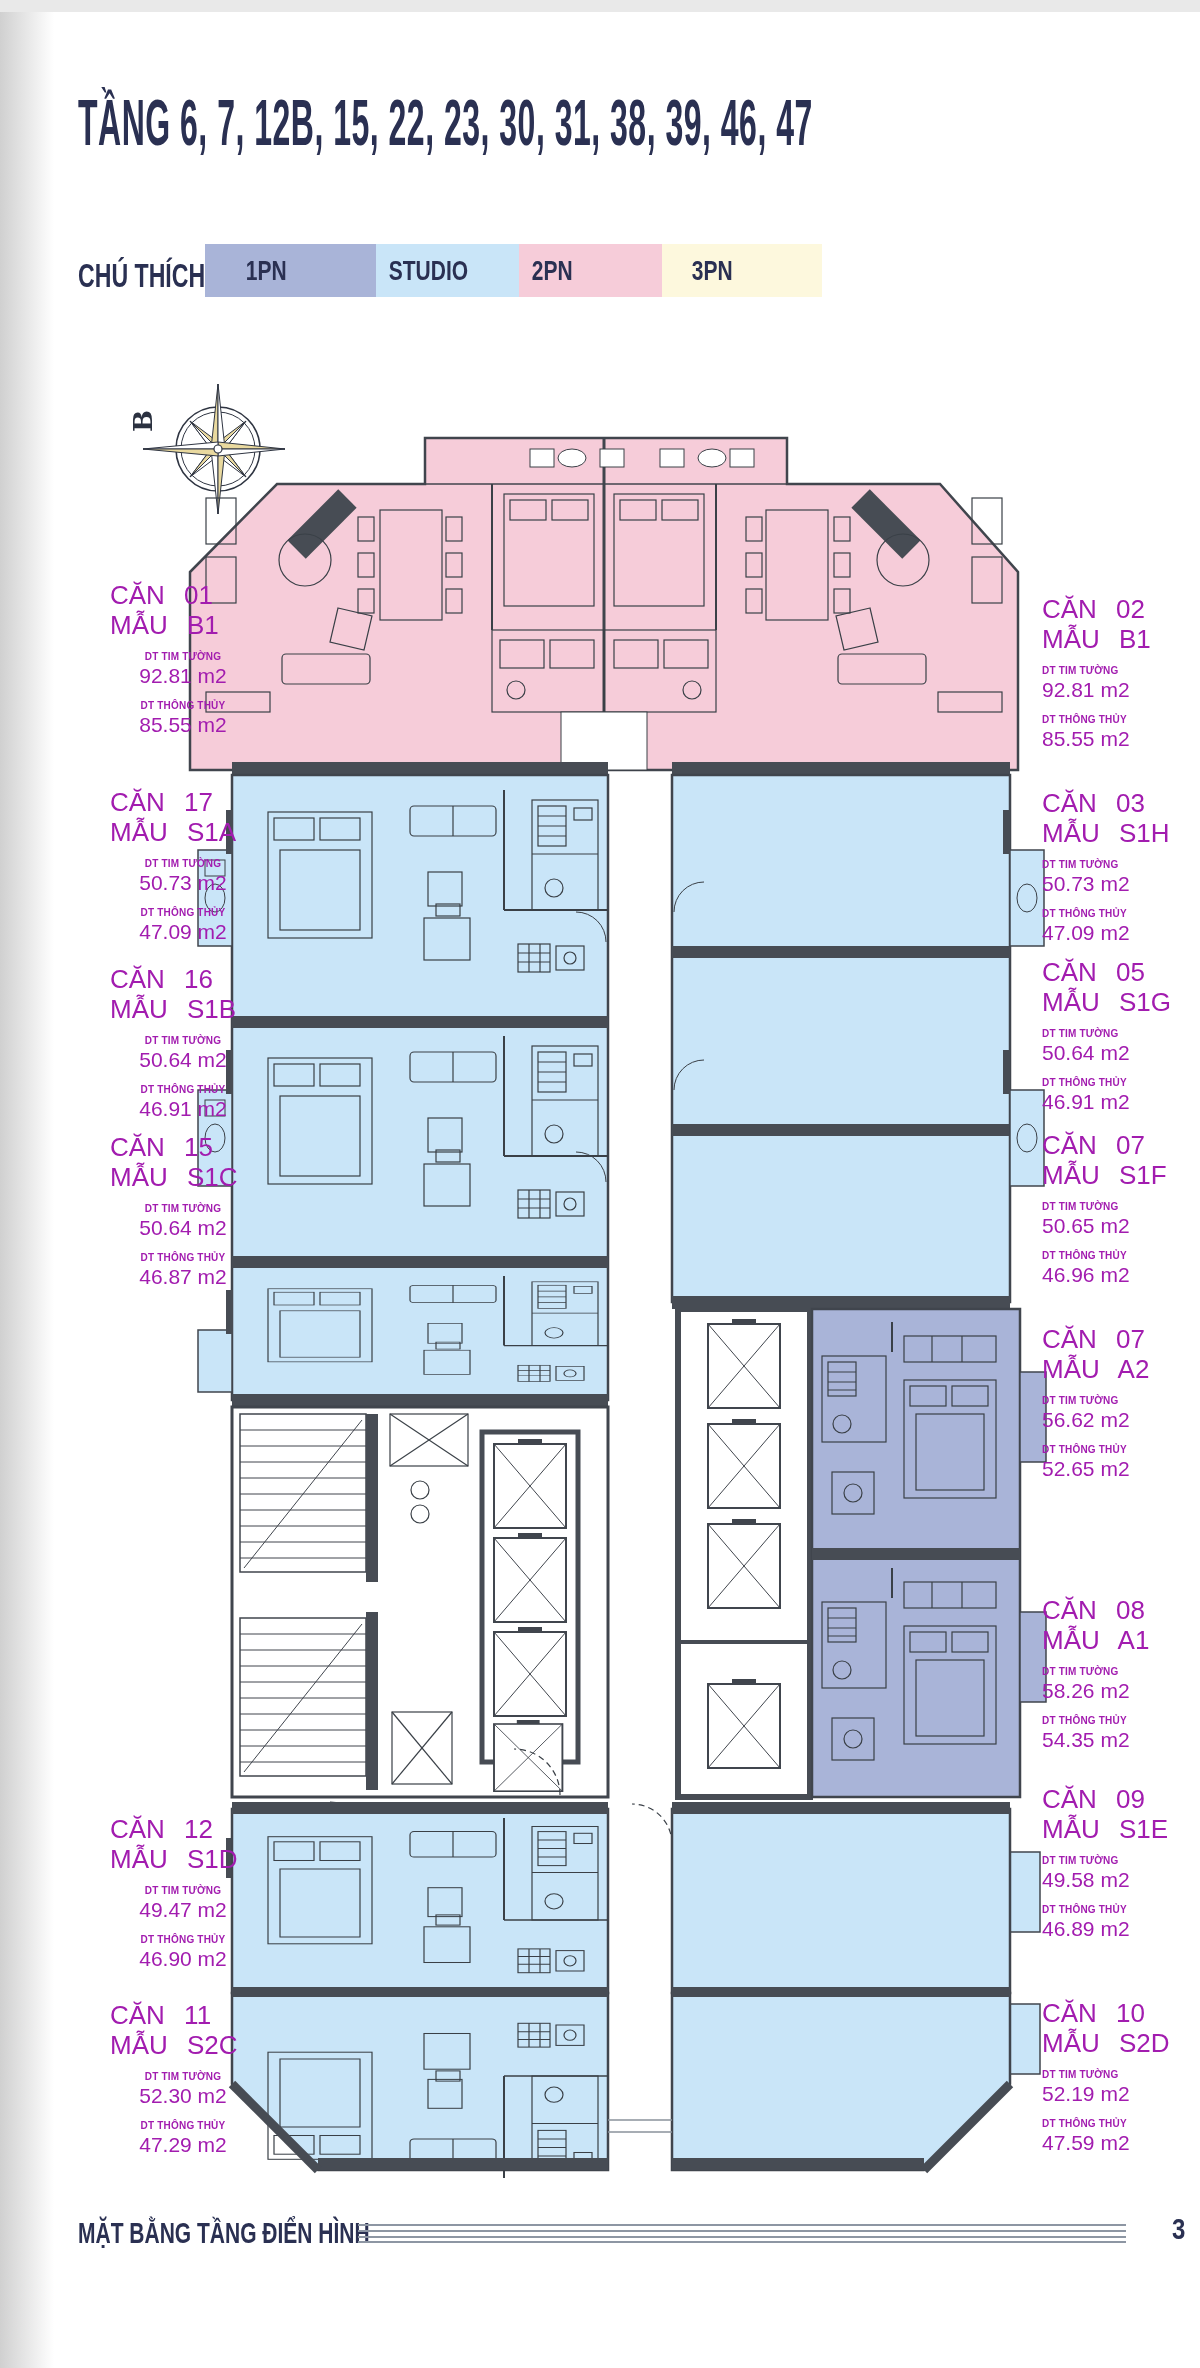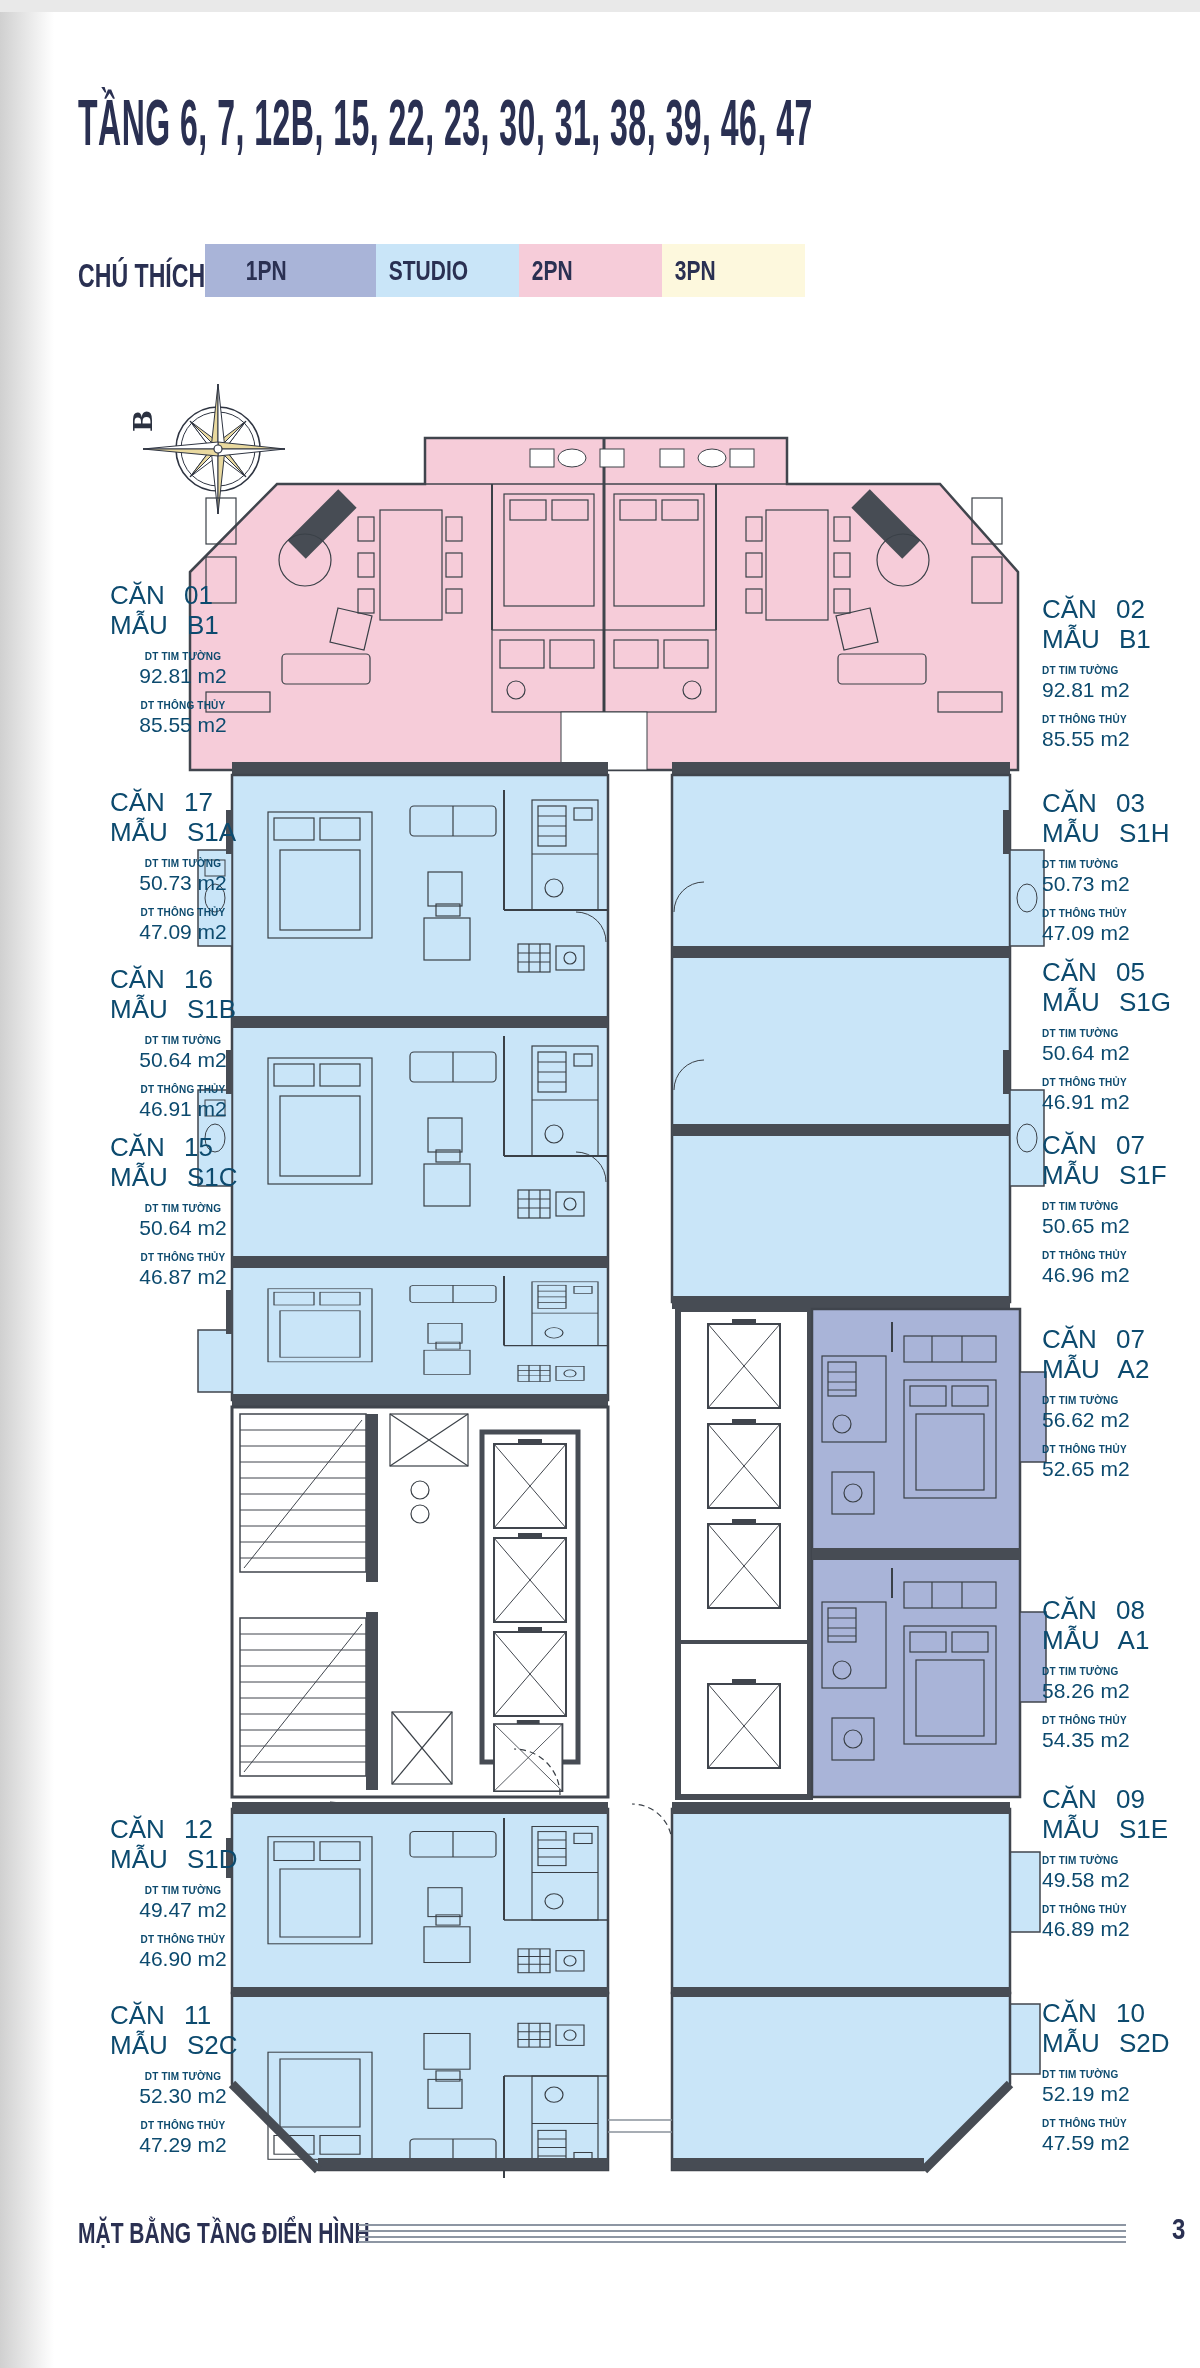--- a/index.html
+++ b/index.html
@@ -10,21 +10,21 @@
   .title{position:absolute;left:78px;top:74px;font-size:64px;font-weight:700;color:#2a3052;
         white-space:nowrap;transform:scale(0.5,1);transform-origin:left top;letter-spacing:1px;}
   
   .legend-label{position:absolute;left:78px;top:244px;font-size:34px;font-weight:700;color:#2a3052;
         white-space:nowrap;transform:scale(0.68,1);transform-origin:left top;}
   .legend-bar{position:absolute;left:205px;top:232px;height:53px;display:flex;}
   .legend-item{width:143px;height:53px;display:flex;align-items:center;}
   .legend-item span{font-size:28px;font-weight:700;color:#2a3052;padding-left:17px;
         transform:scale(0.75,1);transform-origin:left center;white-space:nowrap;}
   
-  .ulabel{position:absolute;width:158px;color:#0c4a6e;}
+  .ulabel{position:absolute;width:158px;color:#a21caf;}
   .ulabel.lcol{left:104px;}
   .ulabel.rcol{left:1042px;}
   .u-big{font-size:26px;line-height:30px;word-spacing:12px;white-space:nowrap;}
   .lcol .u-big{text-align:left;padding-left:6px;}
   .rcol .u-big{text-align:left;}
   .u-cap{font-size:10px;font-weight:700;line-height:13px;margin-top:10px;letter-spacing:.2px;}
   .u-val{font-size:21px;line-height:26px;}
   .lcol .u-cap,.lcol .u-val{text-align:center;}
   .rcol .u-cap,.rcol .u-val{text-align:left;}
   
@@ -48,21 +48,21 @@
   <div class="legend-bar">
     <div class="legend-item" style="background: rgb(169, 180, 216); padding-left: 28px;">
         <span>1PN</span>
       </div>
     <div class="legend-item" style="background: rgb(201, 229, 248);">
         <span>STUDIO</span>
       </div>
     <div class="legend-item" style="background: rgb(246, 204, 217);">
         <span>2PN</span>
       </div>
-    <div class="legend-item" style="background: rgb(253, 248, 221);">
+    <div class="legend-item" style="background: rgb(253, 248, 221); padding-left: 17px;">
         <span>3PN</span>
       </div>
   </div>
 
   <svg class="plan" width="1200" height="2368" viewBox="0 0 1200 2368">
     <defs>
       <g id="lift">
         <rect x="0" y="0" width="72" height="84" fill="#fff" stroke="#40454d" stroke-width="2"></rect>
         <line x1="0" y1="0" x2="72" y2="84" stroke="#40454d" stroke-width="1"></line>
         <line x1="72" y1="0" x2="0" y2="84" stroke="#40454d" stroke-width="1"></line>

